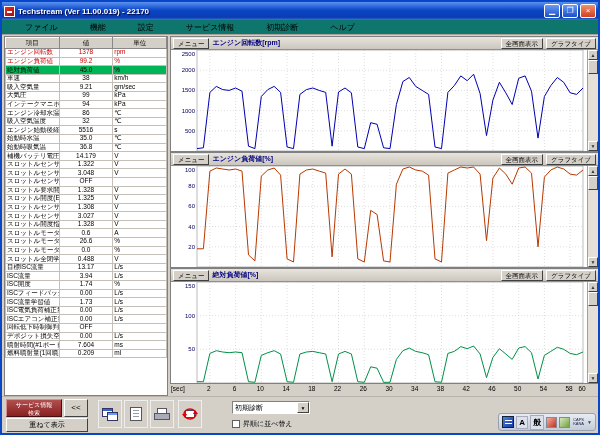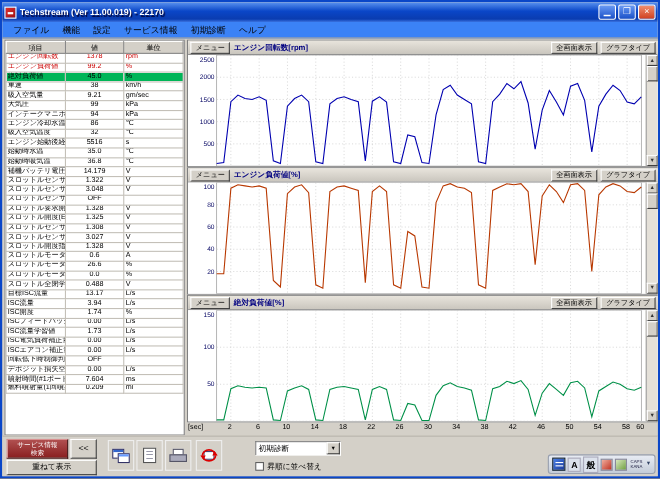--- a/index.html
+++ b/index.html
@@ -7,21 +7,21 @@
   body{font-family:"Liberation Sans","DejaVu Sans",sans-serif;}
   .window{width:600px;height:435px;border:2px solid #0a46c8;background:#d4d0c8;position:relative;display:flex;flex-direction:column;overflow:hidden;}
   
   .titlebar{height:18px;background:linear-gradient(180deg,#5a92f0 0%,#0a46c8 45%,#0a3cb0 85%,#3a72e0 100%);display:flex;align-items:center;padding:0 2px;color:#fff;flex:0 0 18px;}
   .app-icon{width:11px;height:11px;background:linear-gradient(135deg,#e03030 0%,#a01010 100%);border:1px solid #fff;margin-right:3px;position:relative;}
   .app-icon:after{content:"";position:absolute;left:2px;top:4px;width:5px;height:2px;background:#fff;}
   .title-text{font-size:8px;font-weight:bold;text-shadow:1px 1px 1px #003;flex:1;white-space:nowrap;overflow:hidden;}
   .tb-btn{width:16px;height:14px;margin-left:2px;border:1px solid #fff;border-radius:2px;font-size:8px;line-height:11px;text-align:center;color:#fff;background:linear-gradient(180deg,#6a9af4,#1a50c8);}
   .tb-btn.close{background:linear-gradient(180deg,#f09070,#d04020);}
   
-  .menubar{height:15px;background:#3b82f6;border-bottom:1px solid #a8a49c;display:flex;align-items:center;padding-left:4px;flex:0 0 15px;}
+  .menubar{height:15px;background:#0f766e;border-bottom:1px solid #a8a49c;display:flex;align-items:center;padding-left:17px;flex:0 0 15px;gap:20px;}
   .menu-item{font-size:8px;color:#000;padding:1px 6px;cursor:default;}
   
   .content{flex:1;display:flex;overflow:hidden;padding:1px 0 0 2px;}
   .datatable-wrap{width:164px;flex:0 0 164px;background:#fff;border:1px solid #808080;overflow:hidden;}
   table.dt{border-collapse:collapse;width:100%;font-size:6.5px;table-layout:fixed;}
   table.dt th{background:#d4d0c8;border:1px solid #888;border-top-color:#fff;border-left-color:#fff;font-weight:normal;font-size:6.5px;height:11px;padding:0 1px;}
   table.dt td{border:1px solid #c4c0b8;padding:0 1px;height:8.6px;line-height:1.05;overflow:hidden;white-space:nowrap;}
   td.c-item{width:98px;}
   td.c-val{width:38px;text-align:center;}
   td.c-unit{width:26px;}

